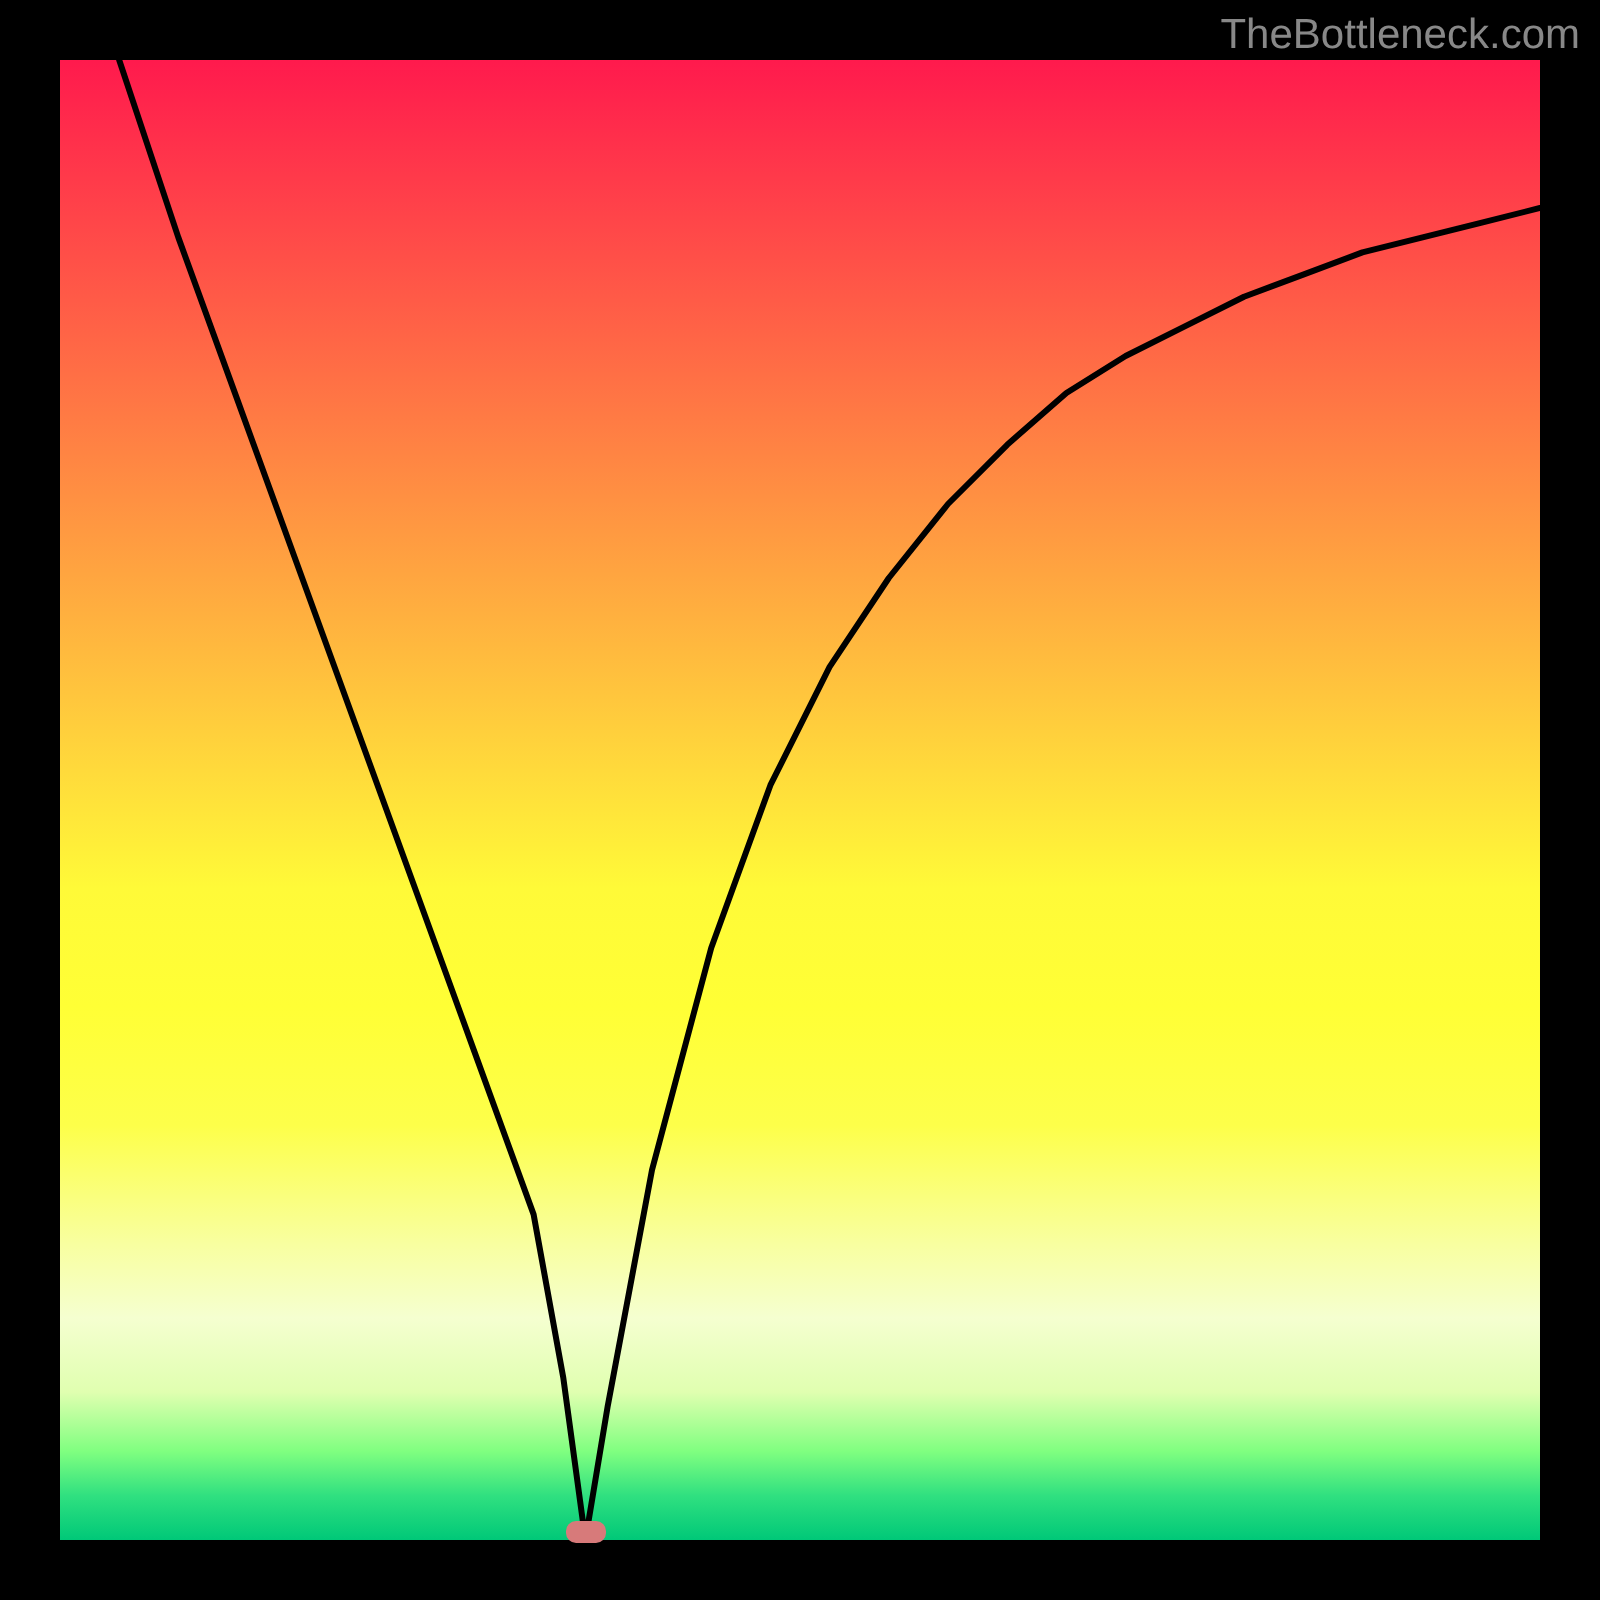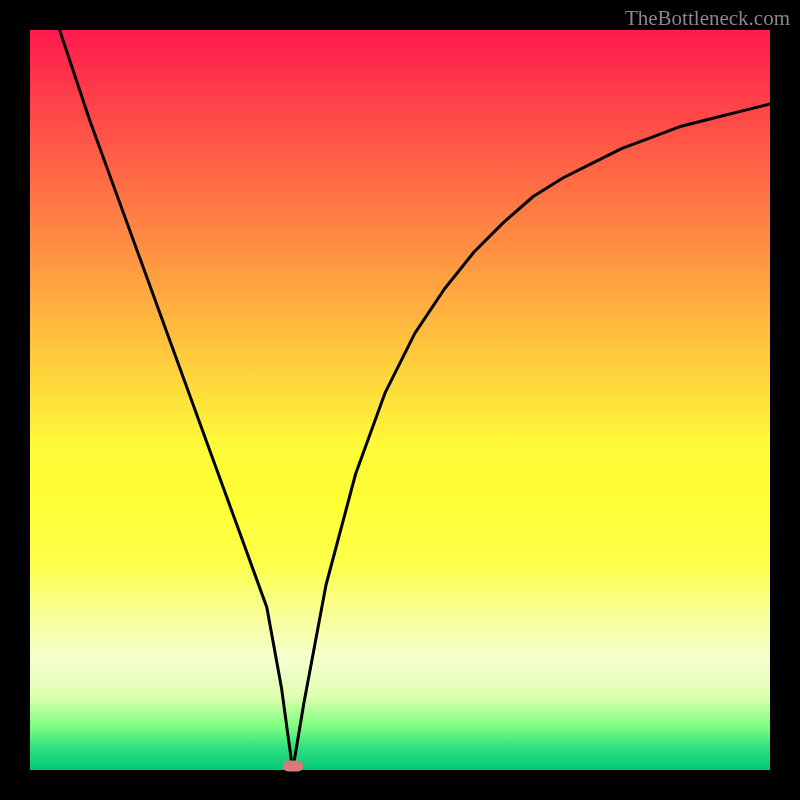--- a/index.html
+++ b/index.html
@@ -41,21 +41,21 @@
       #30e080 97%,
       #00c878 100%
     );
   }
   .watermark {
     position: absolute;
     top: 6px;
     right: 10px;
     color: #888;
     font-size: 21px;
-    font-family: Liberation Serif, serif;
+    font-family: Liberation Sans, sans-serif;
     z-index: 10;
   }
   .curve-svg {
     position: absolute;
     top: 0;
     left: 0;
     width: 740px;
     height: 740px;
     z-index: 5;
   }

